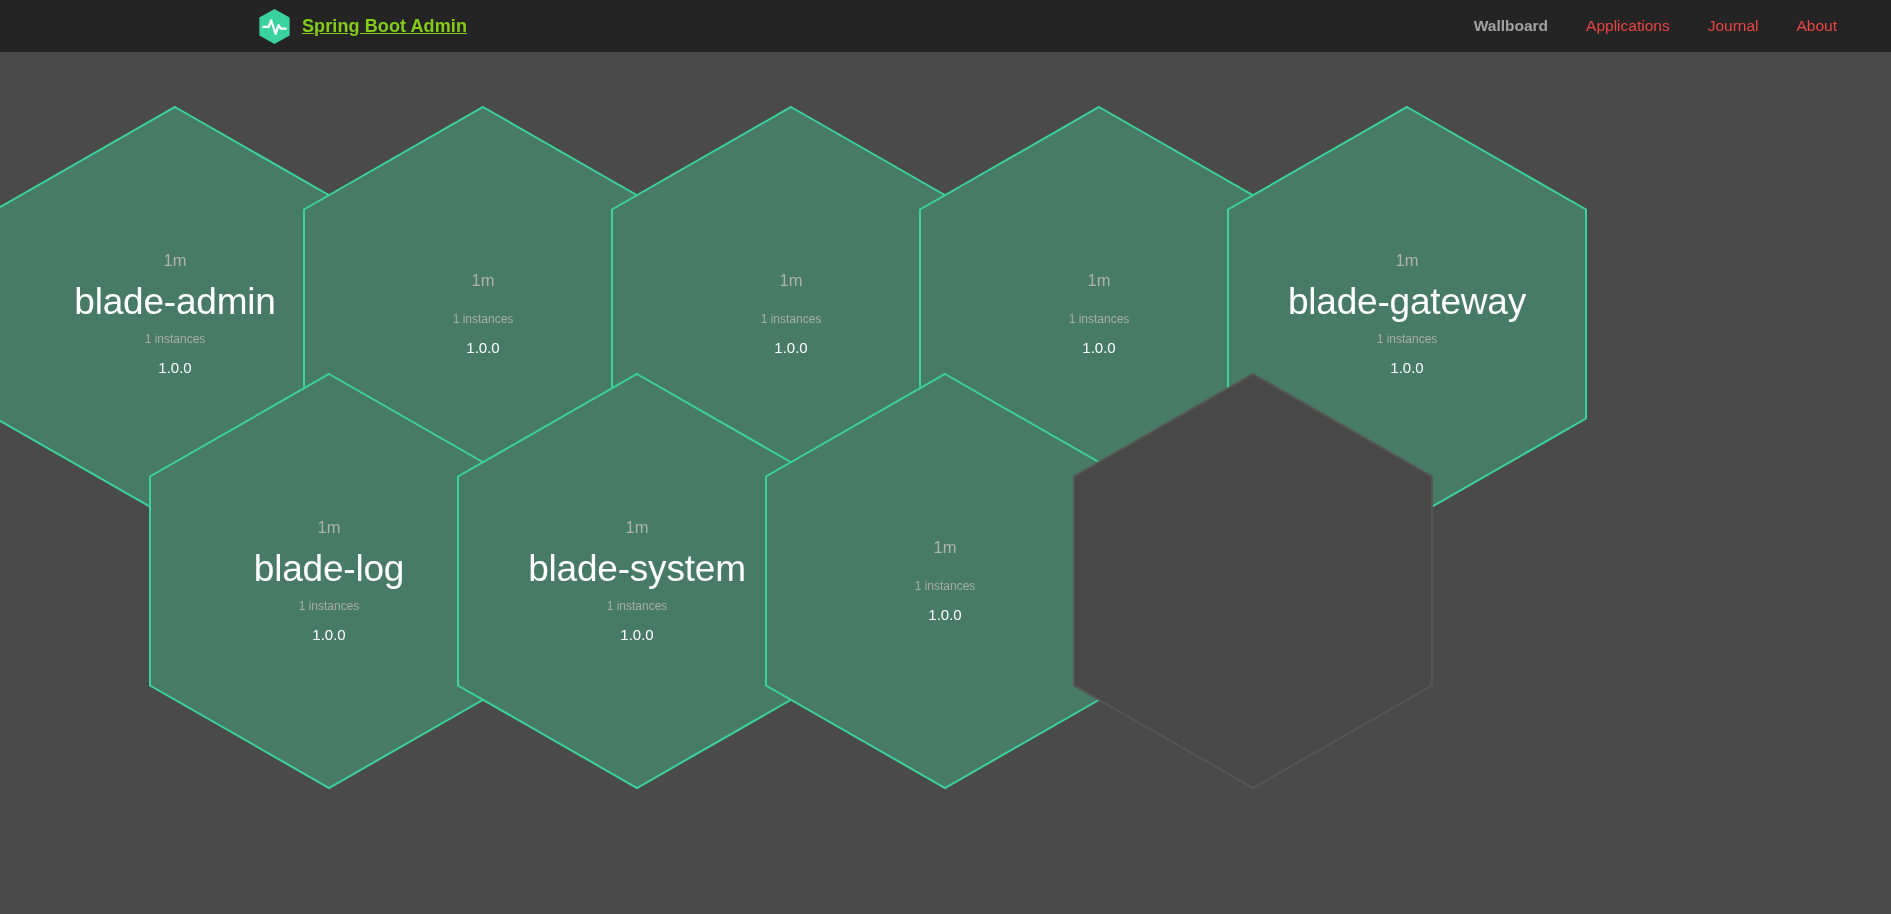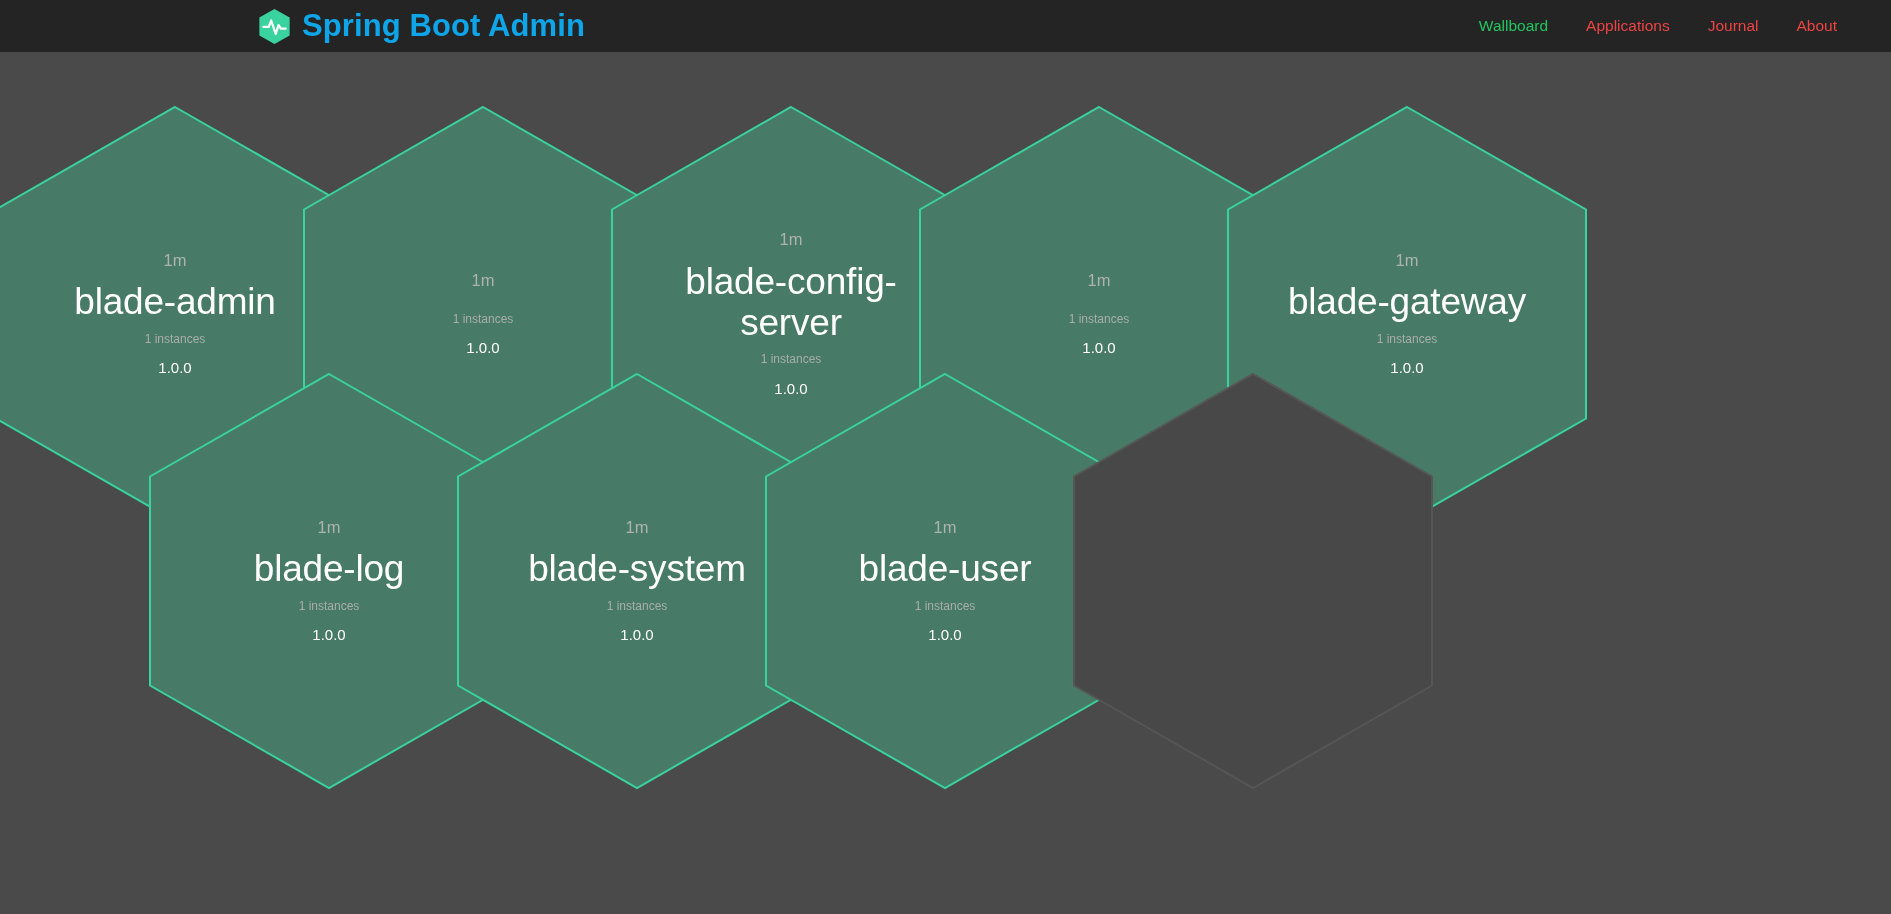--- a/index.html
+++ b/index.html
@@ -36,45 +36,46 @@
   }
 
   .brand-logo {
     width: 33px;
     height: 37px;
     display: block;
     flex: none;
   }
 
   .brand-title {
-    color: #0ea5e9;
-    font-size: 31px;
+    color: #84cc16;
+    font-size: 18px;
     font-weight: bold;
     letter-spacing: .1px;
     white-space: nowrap;
+    text-decoration: underline;
   }
 
   .nav-links {
     margin-left: auto;
     margin-right: 54px;
     display: flex;
     align-items: center;
     gap: 38px;
   }
 
   .nav-link {
     color: #ef4444;
     font-size: 15.5px;
     white-space: nowrap;
     cursor: pointer;
     text-decoration: none;
   }
   .nav-link.is-active {
-    color: #22c55e;
-    font-weight: normal;
+    color: #a3a3a3;
+    font-weight: bold;
   }
 
   
   .wallboard {
     position: relative;
     width: 1891px;
     height: 862px;
     overflow: hidden;
   }
 
@@ -200,21 +201,20 @@
           <div class="hex-instances">1 instances</div>
           <div class="hex-version">1.0.0</div>
         </div>
       </div>
       <div class="hex" style="left: 610px; top: 53px;">
         <svg class="hex-svg" viewBox="0 0 362 418" preserveAspectRatio="none">
           <polygon class="hex-poly" points="181,2 360,104.5 360,313.5 181,416 2,313.5 2,104.5"></polygon>
         </svg>
         <div class="hex-body">
           <div class="hex-status">1m</div>
-          <div class="hex-name">blade-config-server</div>
           <div class="hex-instances">1 instances</div>
           <div class="hex-version">1.0.0</div>
         </div>
       </div>
       <div class="hex" style="left: 918px; top: 53px;">
         <svg class="hex-svg" viewBox="0 0 362 418" preserveAspectRatio="none">
           <polygon class="hex-poly" points="181,2 360,104.5 360,313.5 181,416 2,313.5 2,104.5"></polygon>
         </svg>
         <div class="hex-body">
           <div class="hex-status">1m</div>
@@ -254,21 +254,20 @@
           <div class="hex-instances">1 instances</div>
           <div class="hex-version">1.0.0</div>
         </div>
       </div>
       <div class="hex" style="left: 764px; top: 320px;">
         <svg class="hex-svg" viewBox="0 0 362 418" preserveAspectRatio="none">
           <polygon class="hex-poly" points="181,2 360,104.5 360,313.5 181,416 2,313.5 2,104.5"></polygon>
         </svg>
         <div class="hex-body">
           <div class="hex-status">1m</div>
-          <div class="hex-name">blade-user</div>
           <div class="hex-instances">1 instances</div>
           <div class="hex-version">1.0.0</div>
         </div>
       </div>
       <div class="hex is-empty" style="left: 1072px; top: 320px;">
         <svg class="hex-svg" viewBox="0 0 362 418" preserveAspectRatio="none">
           <polygon class="hex-poly" points="181,2 360,104.5 360,313.5 181,416 2,313.5 2,104.5"></polygon>
         </svg>
       </div>
     </div>

